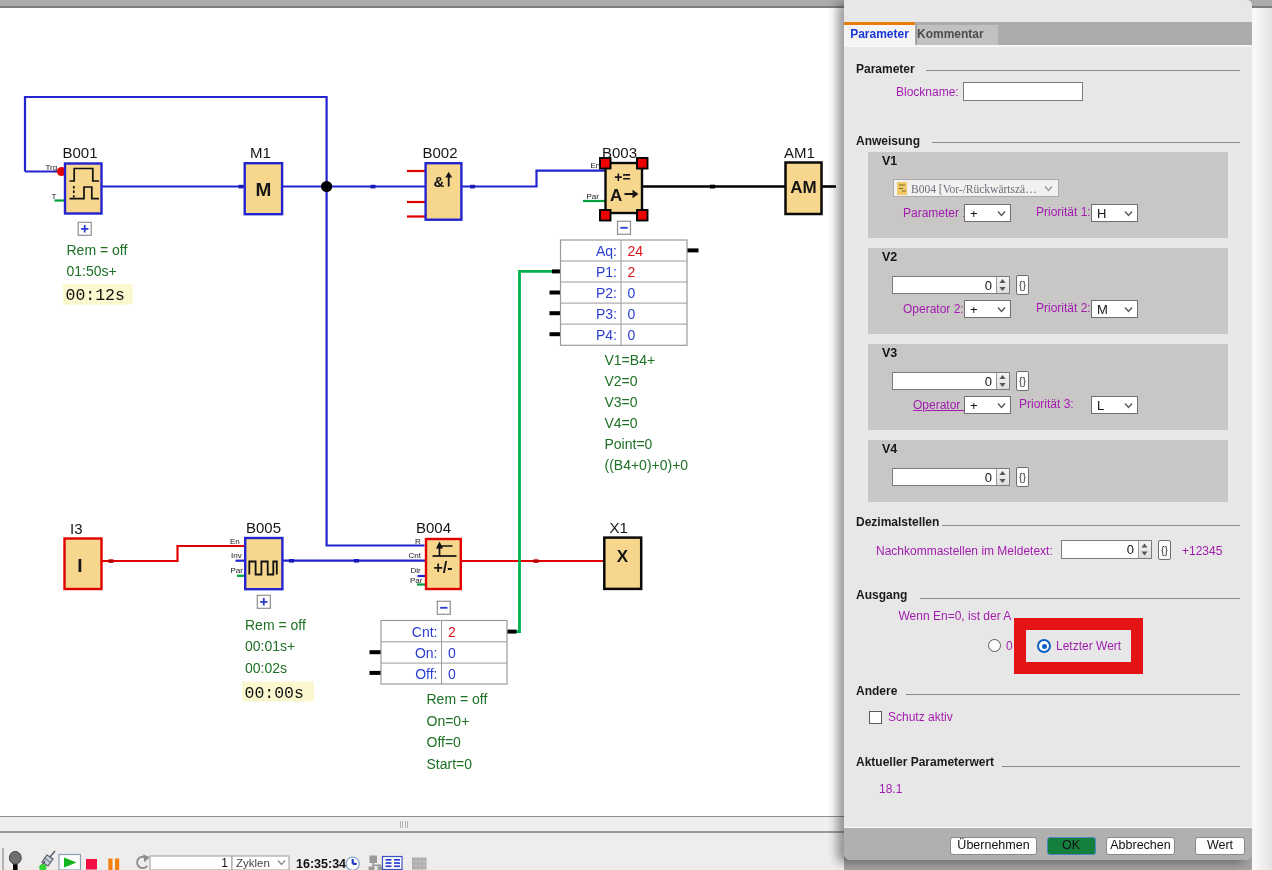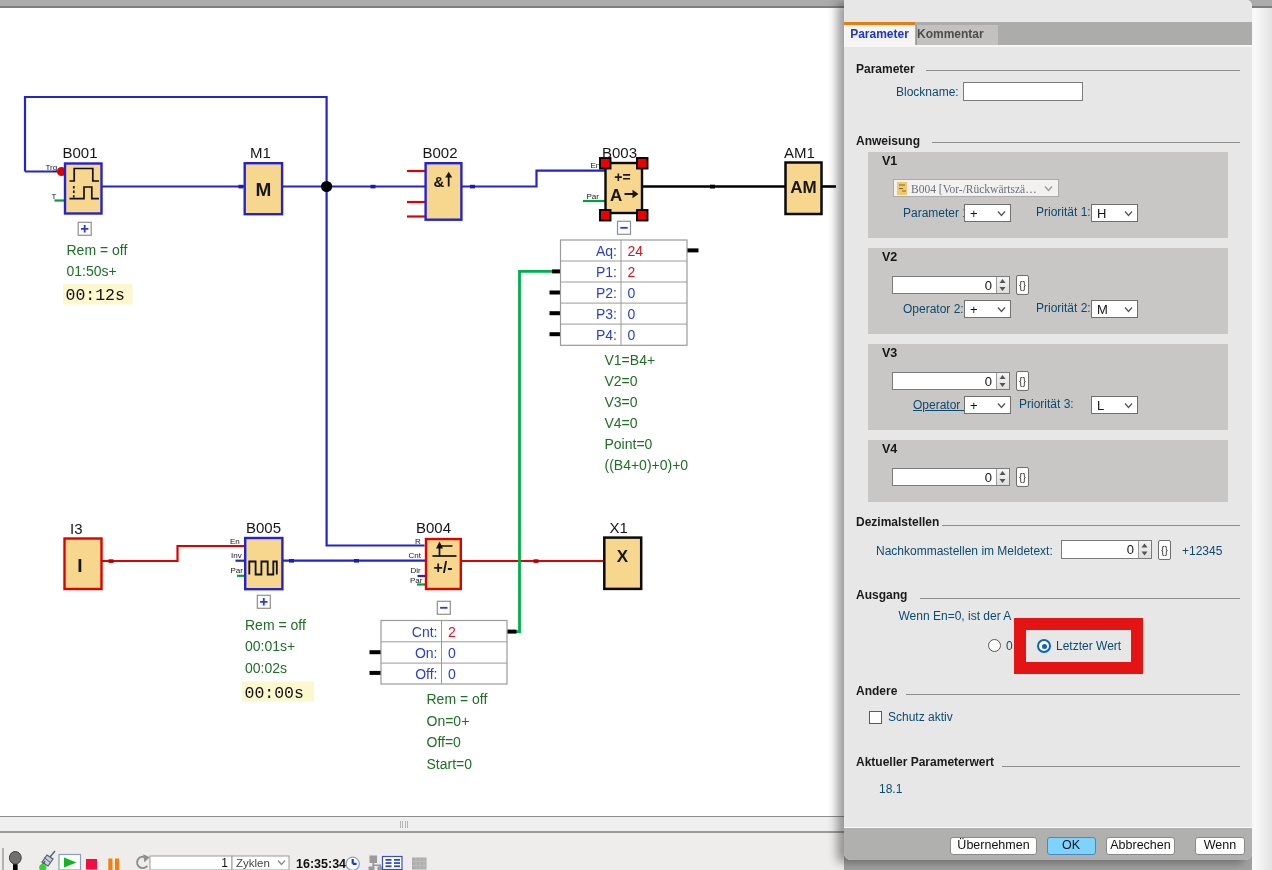--- a/index.html
+++ b/index.html
@@ -21,21 +21,21 @@
        border-radius:0 5px 7px 7px;box-shadow:-7px 3px 10px rgba(40,40,40,.45);}
   #dlg .titlebar{position:absolute;left:0;top:0;width:408px;height:22px;background:#f4f3f1;border-radius:0 5px 0 0;}
   #dlg .tabs{position:absolute;left:0;top:22px;width:408px;height:23px;background:#acacab;}
   #dlg .tab1{position:absolute;left:0;top:0;width:71px;height:20px;background:#f6f5f4;
      border-top:3px solid #e87d0d;color:#1b36d6;font-weight:bold;font-size:12px;text-align:center;line-height:19px;}
   #dlg .tab2{position:absolute;left:72px;top:3px;width:81px;height:20px;background:#c3c1bf;
      color:#4c4c4c;font-weight:bold;font-size:12px;text-align:left;line-height:19px;border-left:1px solid #9a9a9a;}
   #dlg .tabline{position:absolute;left:0;top:45px;width:408px;height:2px;background:#f7f6f5;}
   .grp{position:absolute;left:12px;font-size:12px;font-weight:bold;color:#1a1a1a;white-space:nowrap;}
   .hr{position:absolute;height:1px;background:#8c8c8c;}
-  .lbl{position:absolute;font-size:12px;color:#0c4a6e;white-space:nowrap;}
+  .lbl{position:absolute;font-size:12px;color:#a21caf;white-space:nowrap;}
   .panel{position:absolute;left:24px;width:360px;background:#c8c7c6;}
   .pl{position:absolute;font-size:12.5px;font-weight:bold;color:#141414;}
   .tin{position:absolute;background:#fff;border:1px solid #7b7b7b;box-sizing:border-box;}
   .combo{position:absolute;background:#fff;border:1px solid #707070;box-sizing:border-box;font-size:13px;color:#141414;}
   .combo .cv{position:absolute;left:5px;top:1px;}
   .chev{position:absolute;width:9px;height:9px;}
   .spinw{position:absolute;background:#fff;border:1px solid #7b7b7b;box-sizing:border-box;}
   .spinb{position:absolute;right:0;top:0;width:12px;height:100%;border-left:1px solid #9a9a9a;
      background:linear-gradient(#f4f4f4,#dedede);}
   .spin0{position:absolute;font-size:13px;color:#141414;}
@@ -456,17 +456,17 @@
     <div style="position:absolute;left:25px;top:710.5px;width:13px;height:13px;background:#fdfdfd;border:1.4px solid #5a5a5a;box-sizing:border-box;"></div>
     <div class="lbl" style="left:44px;top:710px;">Schutz aktiv</div>
 
     <div class="grp" style="top:755px;">Aktueller Parameterwert</div>
     <div class="hr" style="left:158px;top:765.5px;width:238px;"></div>
     <div class="lbl" style="left:35px;top:782px;">18.1</div>
 
     <div style="position:absolute;left:0;top:826.5px;width:408px;height:1.5px;background:#fafafa;"></div>
     <div style="position:absolute;left:0;top:828px;width:408px;height:32px;background:#b0b0af;border-radius:0 0 7px 7px;"></div>
     <div class="btn" style="left:106px;top:836.5px;width:87px;">Übernehmen</div>
-    <div class="btn" style="left:202.5px;top:836.5px;width:49px;background:#7dd3fc;border:1.6px solid #4a86c8;">OK</div>
+    <div class="btn" style="left:202.5px;top:836.5px;width:49px;background:#15803d;border:1.6px solid #4a86c8;">OK</div>
     <div class="btn" style="left:262px;top:836.5px;width:69px;">Abbrechen</div>
-    <div class="btn" style="left:351px;top:836.5px;width:50px;">Wenn</div>
+    <div class="btn" style="left:351px;top:836.5px;width:50px;">Wert</div>
   </div>
 </div>
 
 </body></html>

